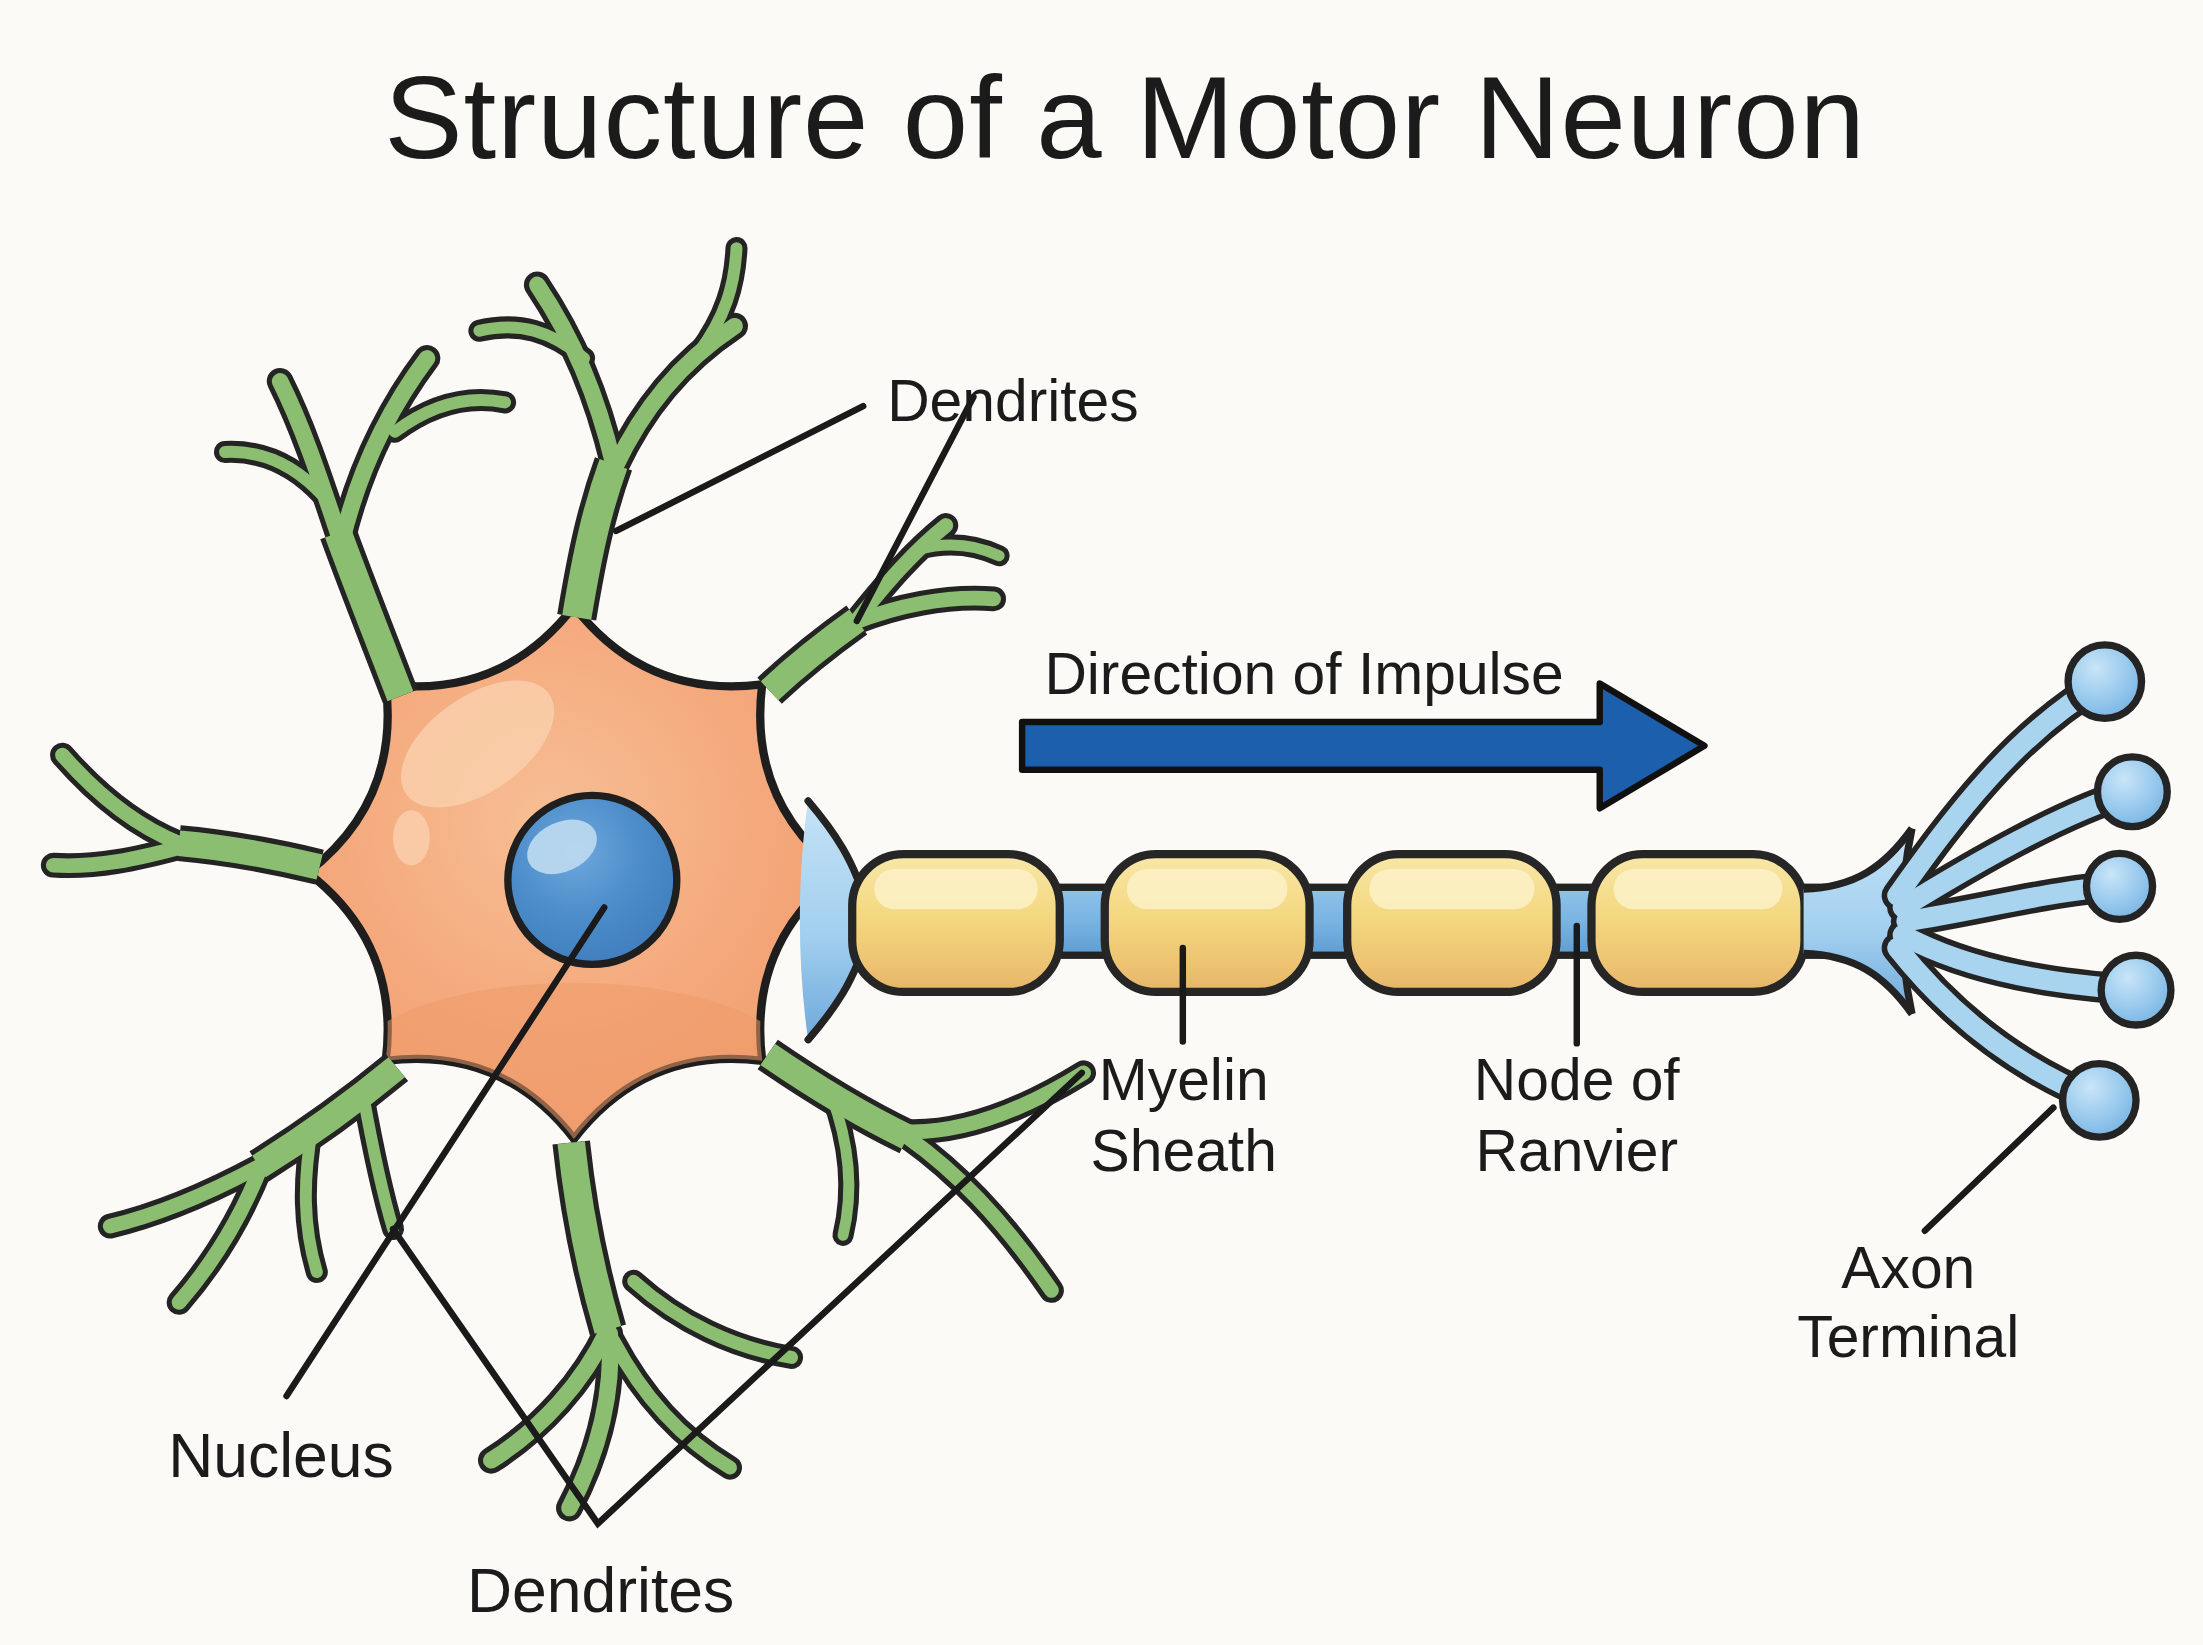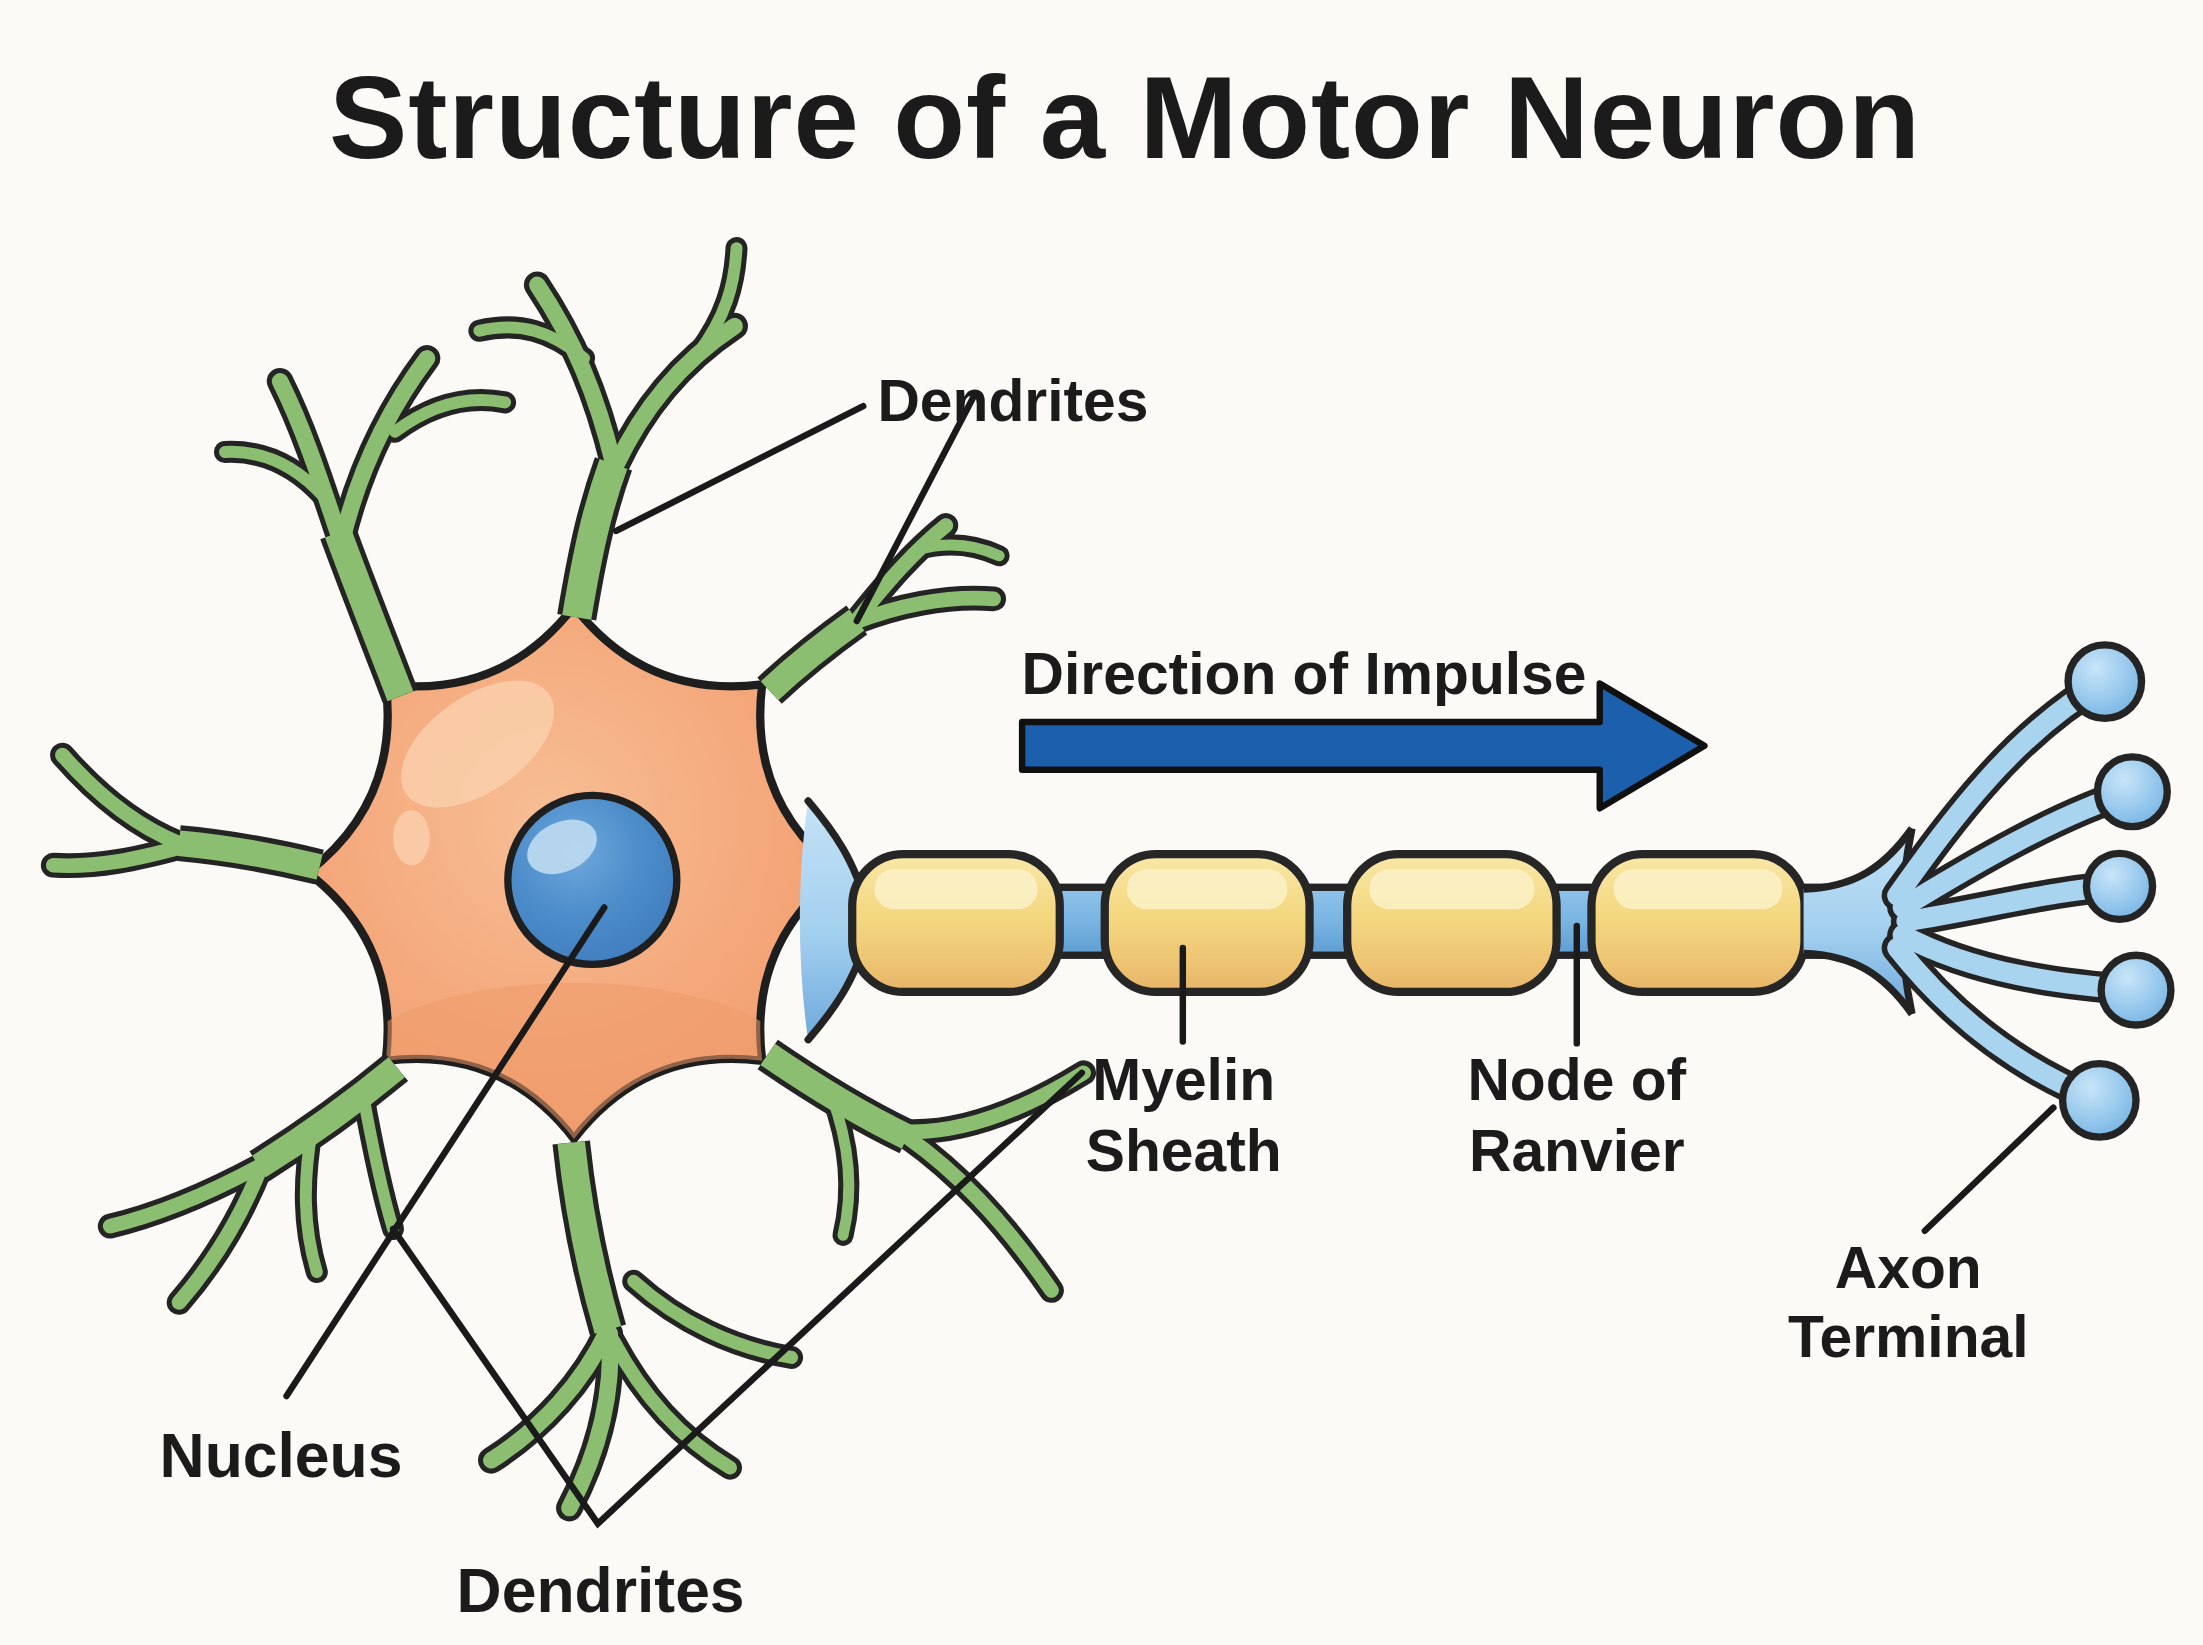--- a/index.html
+++ b/index.html
@@ -2,21 +2,20 @@
 <html style="font-size:14.7px"><head>
 <meta charset="utf-8">
 <style>
   html,body{margin:0;padding:0;background:#e8e8e8;}
   .canvas{
     position:relative;
     width:2204px;height:1646px;
     background:#FBFAF7;
     font-family:"Liberation Sans","DejaVu Sans",sans-serif;
     overflow:hidden;
-    font-weight:bold;
   }
   svg{display:block;}
   text{fill:#1B1B1B;}
   .title-text{font-size:128px;letter-spacing:1px;}
   .label-text{font-size:64px;}
   .label-text-lg{font-size:68px;}
   .leader{stroke:#1a1a1a;stroke-width:7;stroke-linecap:round;fill:none;}
 </style>
 </head>
 <body>

